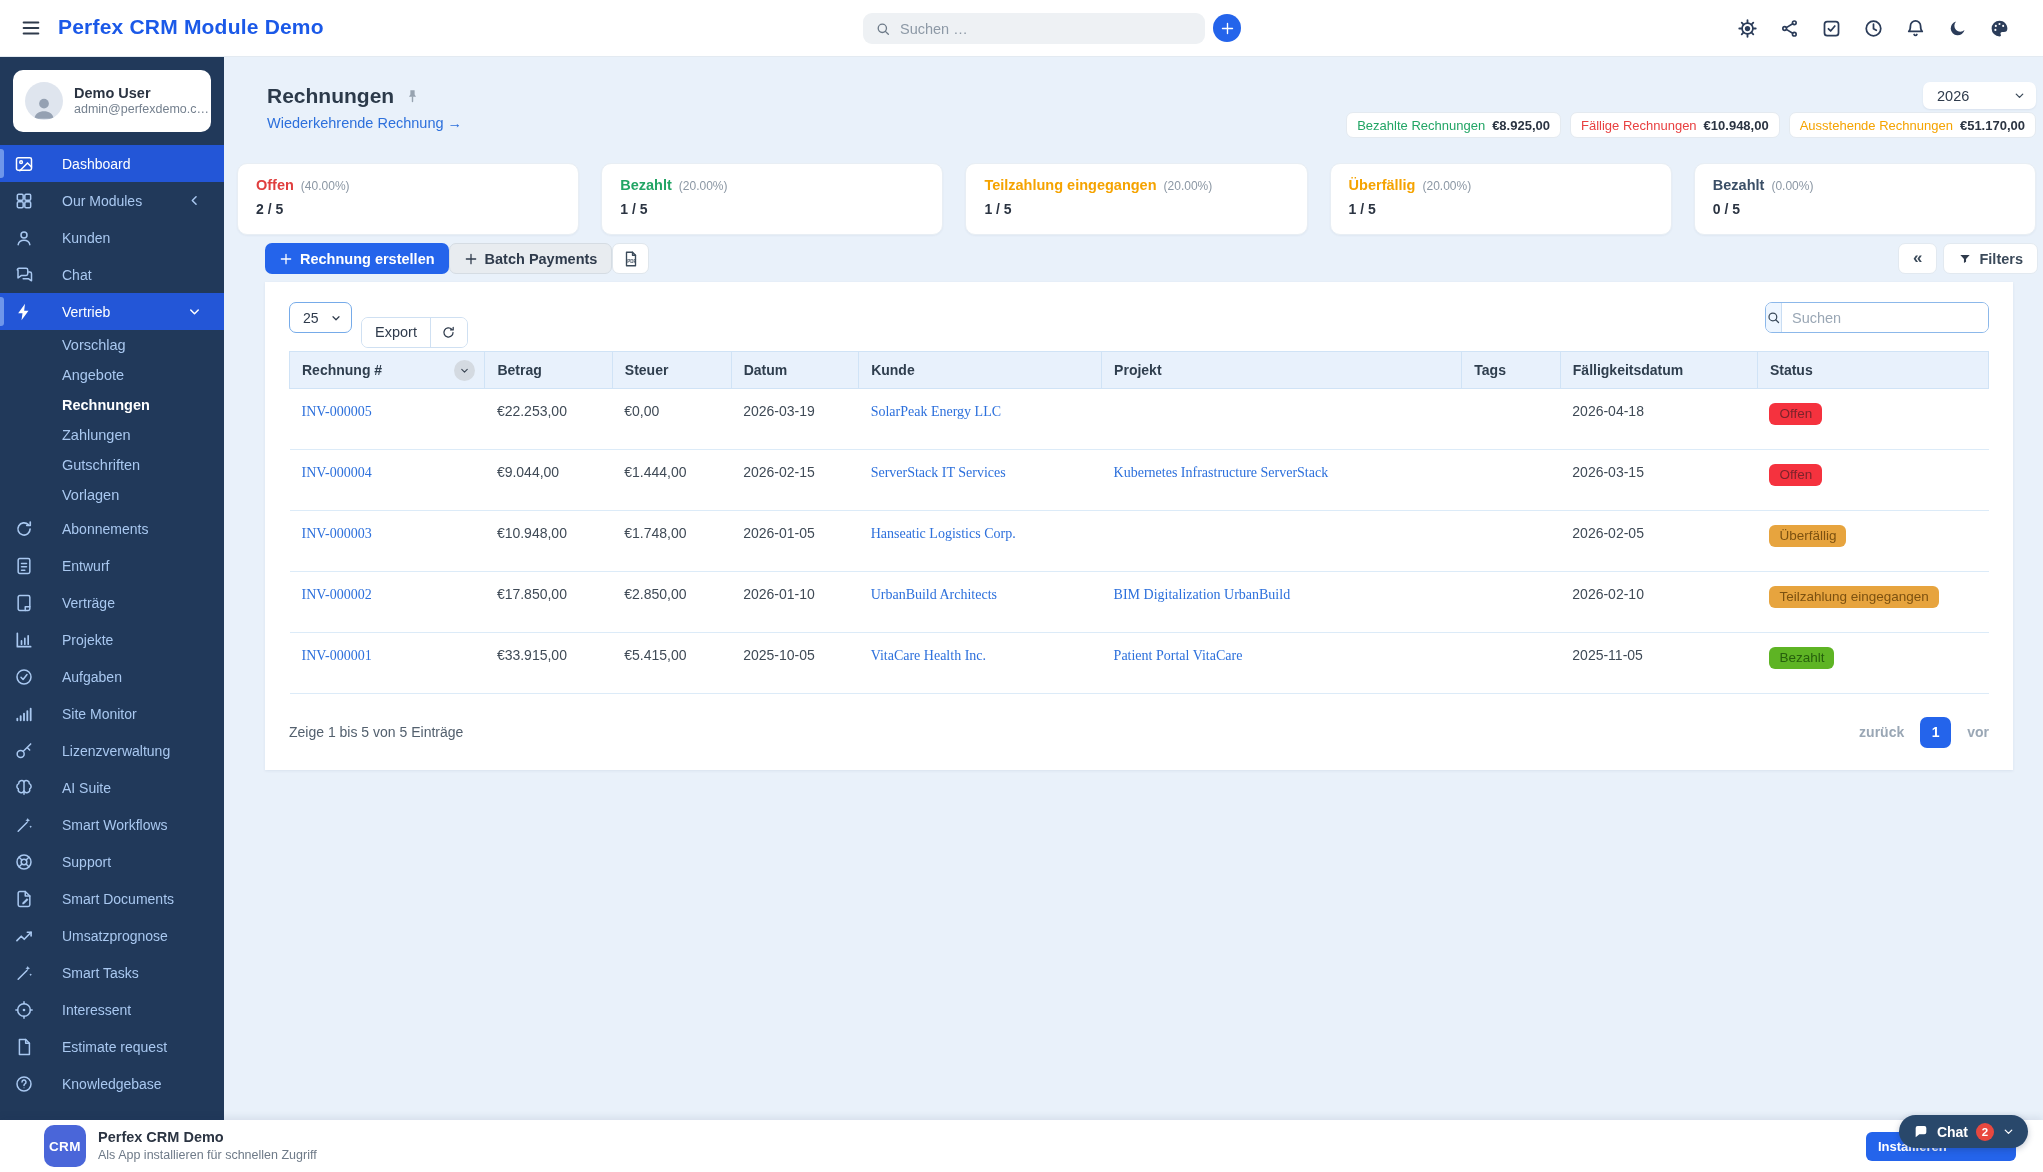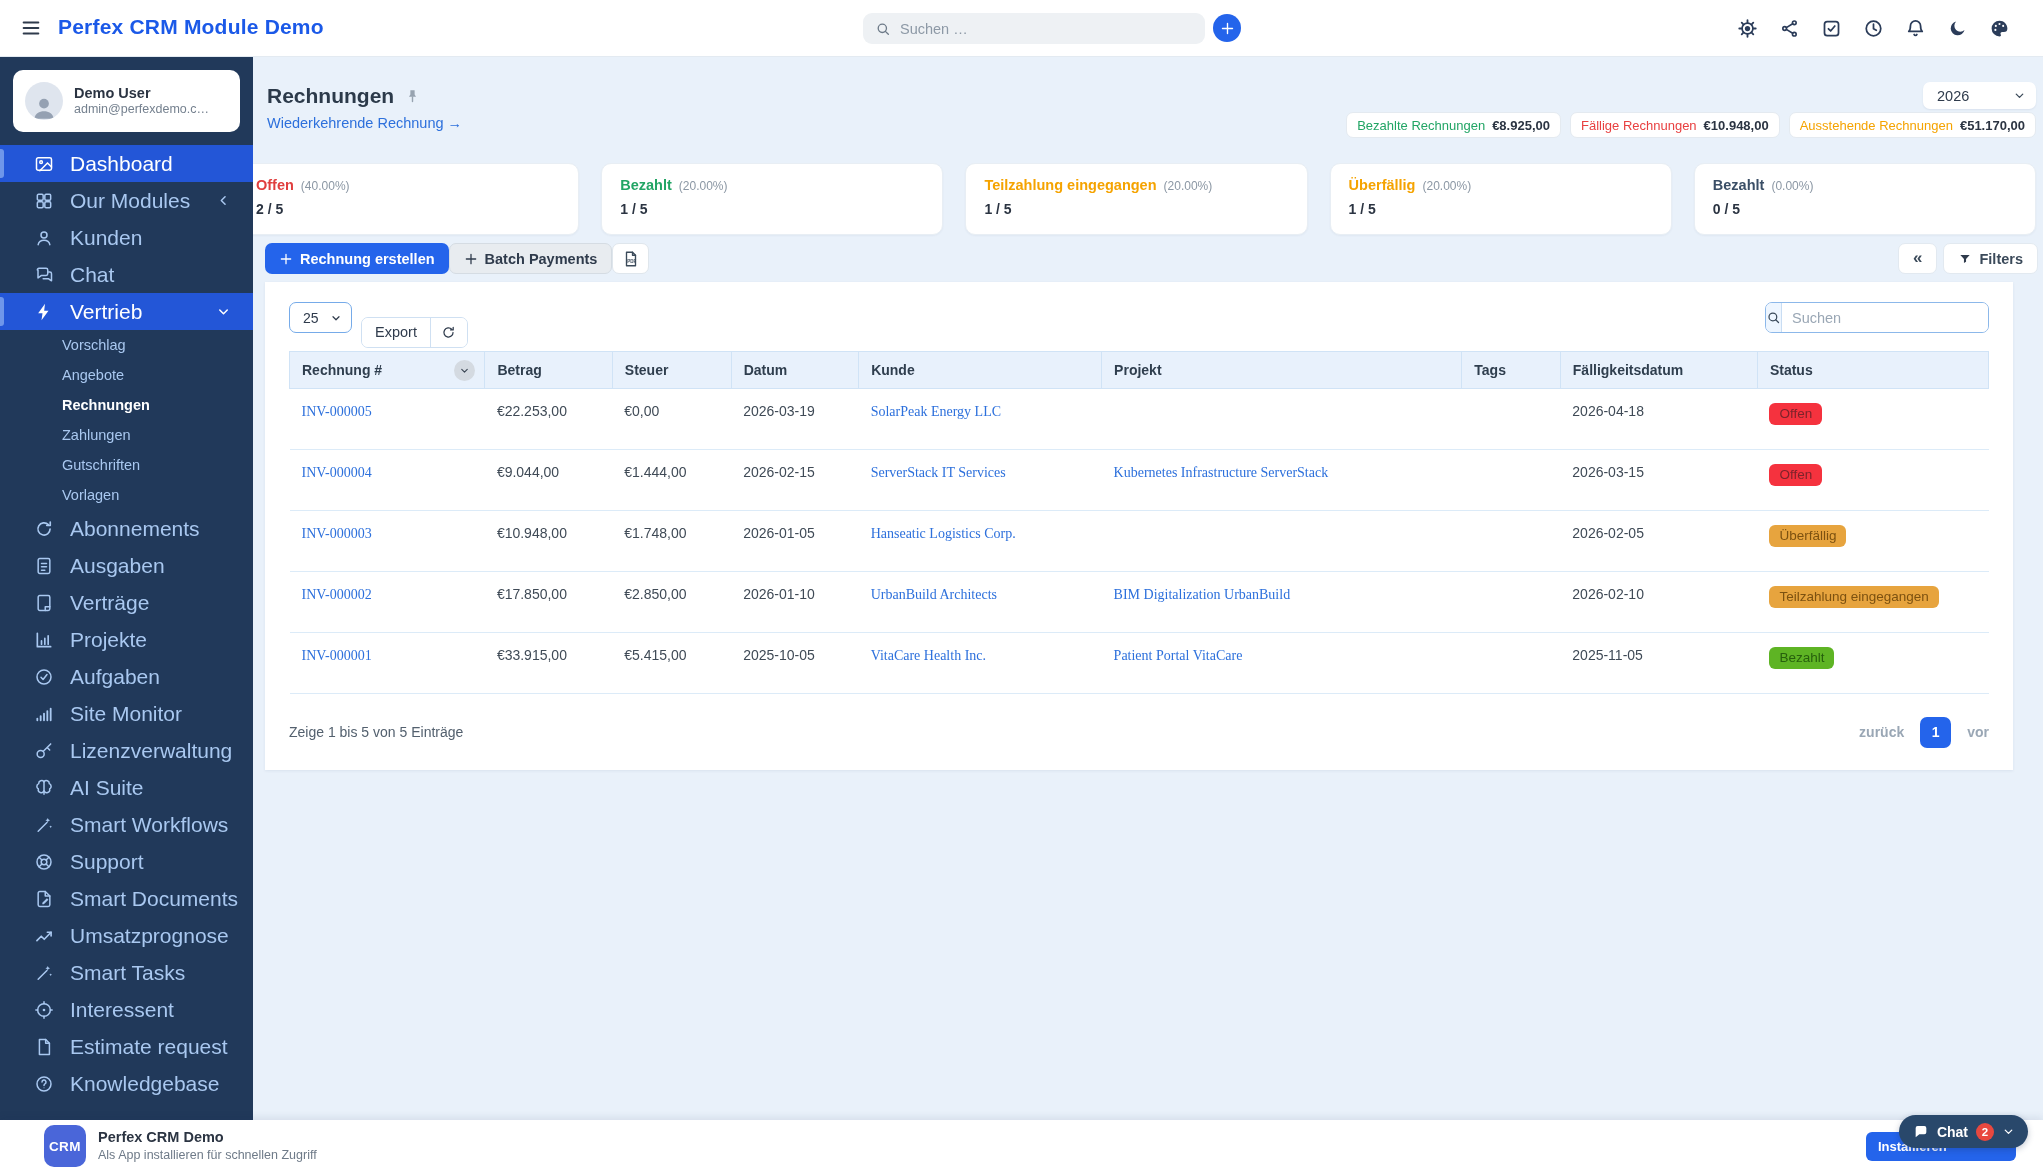--- a/index.html
+++ b/index.html
@@ -22,31 +22,31 @@
   .nav-search input { border:0; outline:0; background:transparent; font-size:14.5px; color:#5a6673; width:100%;
                       font-family:inherit; }
   .nav-search input::placeholder { color:#8d99a6; }
   .nav-plus { position:absolute; left:1213px; top:14px; width:28px; height:28px; border-radius:50%;
               background:#2464eb; color:#fff; display:flex; align-items:center; justify-content:center; cursor:pointer; }
   .nav-plus svg { width:15px; height:15px; }
   .nav-icons { position:absolute; right:33px; top:0; height:57px; display:flex; align-items:center; gap:21px; }
   .nav-icon { width:21px; height:21px; color:#2b3c59; cursor:pointer; }
 
   
-  .sidebar { position:absolute; left:0; top:57px; width:253px; height:1063px; background:#21395a; overflow:hidden; z-index:5; }
+  .sidebar { position:absolute; left:0; top:57px; width:224px; height:1063px; background:#21395a; overflow:hidden; z-index:5; }
   .user-card { margin:13px; height:62px; background:#fff; border-radius:10px; display:flex; align-items:center;
                padding:0 12px; gap:11px; cursor:pointer; }
   .avatar { width:38px; height:38px; border-radius:50%; background:#dfe5ee; color:#95a1b2; flex:0 0 auto;
             display:flex; align-items:center; justify-content:center; overflow:hidden; }
   .avatar svg { width:26px; height:26px; margin-top:4px; }
   .user-name { font-size:14.5px; font-weight:700; color:#2b3442; line-height:1.25; }
   .user-email { font-size:12.5px; color:#75818f; line-height:1.25; white-space:nowrap; }
   .menu { margin-top:4px; }
   .menu-item { display:flex; align-items:center; color:#a9c8f0; cursor:pointer; position:relative; }
-  .menu-item.main { height:37px; padding-left:34px; gap:16px; font-size:21px; }
+  .menu-item.main { height:37px; padding-left:14px; gap:28px; font-size:14px; }
   .menu-item.sub  { height:30px; padding-left:62px; font-size:14.5px; }
   .menu-item.active { background:#2356d7; color:#fff; }
   .menu-item.active::before { content:""; position:absolute; left:0; top:4px; bottom:4px; width:4px; background:#6e96ea; border-radius:0 3px 3px 0; }
   .menu-item.current { color:#fff; font-weight:700; }
   .mi-icon { width:20px; height:20px; flex:0 0 auto; }
   .mi-chev { width:15px; height:15px; margin-left:auto; margin-right:22px; }
 
   
   .page-title { position:absolute; left:267px; top:84px; font-size:21px; font-weight:700; color:#2c3a4a;
                 display:flex; align-items:center; gap:10px; }
@@ -357,21 +357,21 @@
 
         </div>
 
         <div class="menu-item main">
           <span class="mi-icon">
             <svg viewBox="0 0 24 24" fill="none" stroke="currentColor" stroke-width="1.8" stroke-linecap="round" stroke-linejoin="round">
               <rect x="5" y="3" width="14" height="18" rx="2"></rect>
               <path d="M9 9h6M9 13h6M9 17h4"></path>
             </svg>
           </span>
-          <span class="mi-label">Ausgaben</span>
+          <span class="mi-label">Entwurf</span>
 
         </div>
 
         <div class="menu-item main">
           <span class="mi-icon">
             <svg viewBox="0 0 24 24" fill="none" stroke="currentColor" stroke-width="1.8" stroke-linecap="round" stroke-linejoin="round">
               <rect x="5" y="3" width="14" height="18" rx="2"></rect>
               <path d="M13.5 21v-4.5H19"></path>
             </svg>
           </span>

